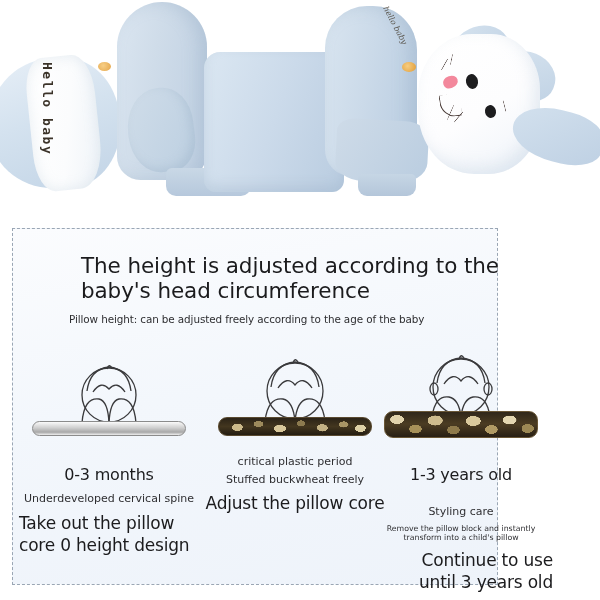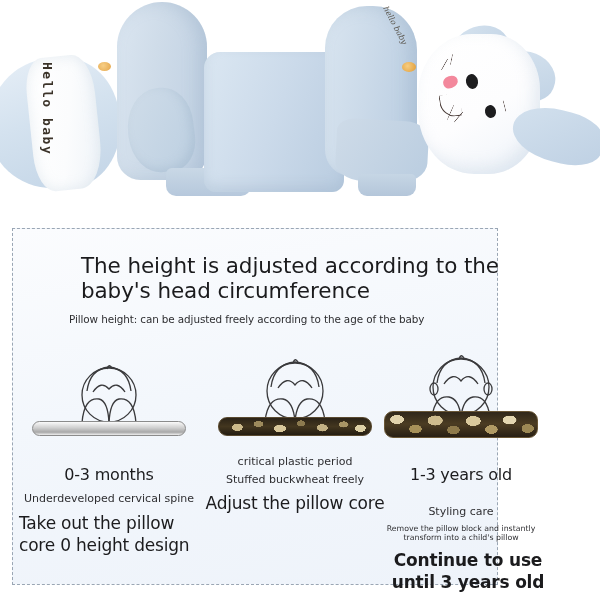--- a/index.html
+++ b/index.html
@@ -219,21 +219,21 @@
   .note{
     text-align:center;font-size:11px;color:#2f2f32;margin-top:9px;
     line-height:11.5px;
   }
   .action{
     font-size:17px;color:#1b1b1d;line-height:22px;margin-top:7px;
     letter-spacing:-.2px;
   }
   .a1{text-align:left;padding-left:2px;}
   .a2{text-align:center;}
-  .a3{text-align:center;padding-left:14px;font-weight:bold;}
+  .a3{text-align:right;padding-left:14px;}
   .note3{font-size:7.8px;line-height:9.4px;}
 </style>
 </head>
 <body>
 
 <div class="screen">
 
   <div class="photo">
 
     <div class="p-left quilt"></div>

